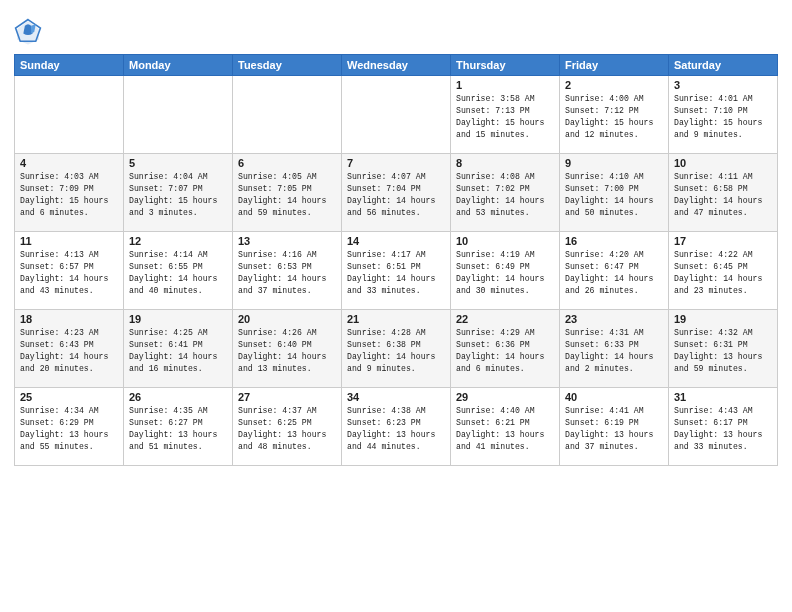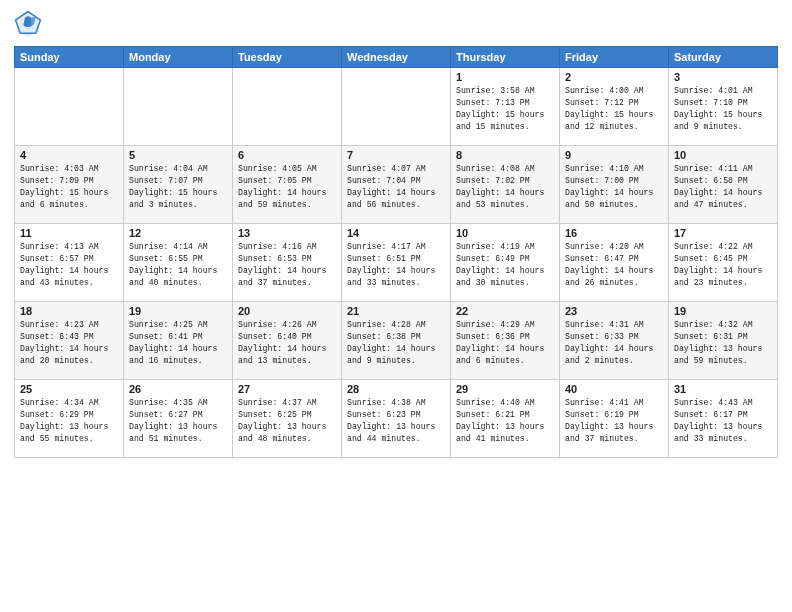--- a/index.html
+++ b/index.html
@@ -6,21 +6,21 @@
     body {
       font-family: Arial, sans-serif;
       background: #fff;
       width: 792px;
       height: 612px;
       overflow: hidden;
     }
     .page {
       width: 792px;
       height: 564px;
-      padding: 10px 14px 8px 14px;
+      padding: 18px 14px 8px 14px;
     }
     .header {
       display: flex;
       justify-content: space-between;
       align-items: flex-start;
       margin-bottom: 8px;
     }
     .logo {
       display: flex;
       align-items: center;
@@ -326,21 +326,21 @@
 and 51 minutes.</div>
           </td>
           <td>
             <span class="day-num">27</span>
             <div class="day-detail">Sunrise: 4:37 AM
 Sunset: 6:25 PM
 Daylight: 13 hours
 and 48 minutes.</div>
           </td>
           <td>
-            <span class="day-num">28</span>
+            <span class="day-num">34</span>
             <div class="day-detail">Sunrise: 4:38 AM
 Sunset: 6:23 PM
 Daylight: 13 hours
 and 44 minutes.</div>
           </td>
           <td>
             <span class="day-num">29</span>
             <div class="day-detail">Sunrise: 4:40 AM
 Sunset: 6:21 PM
 Daylight: 13 hours

